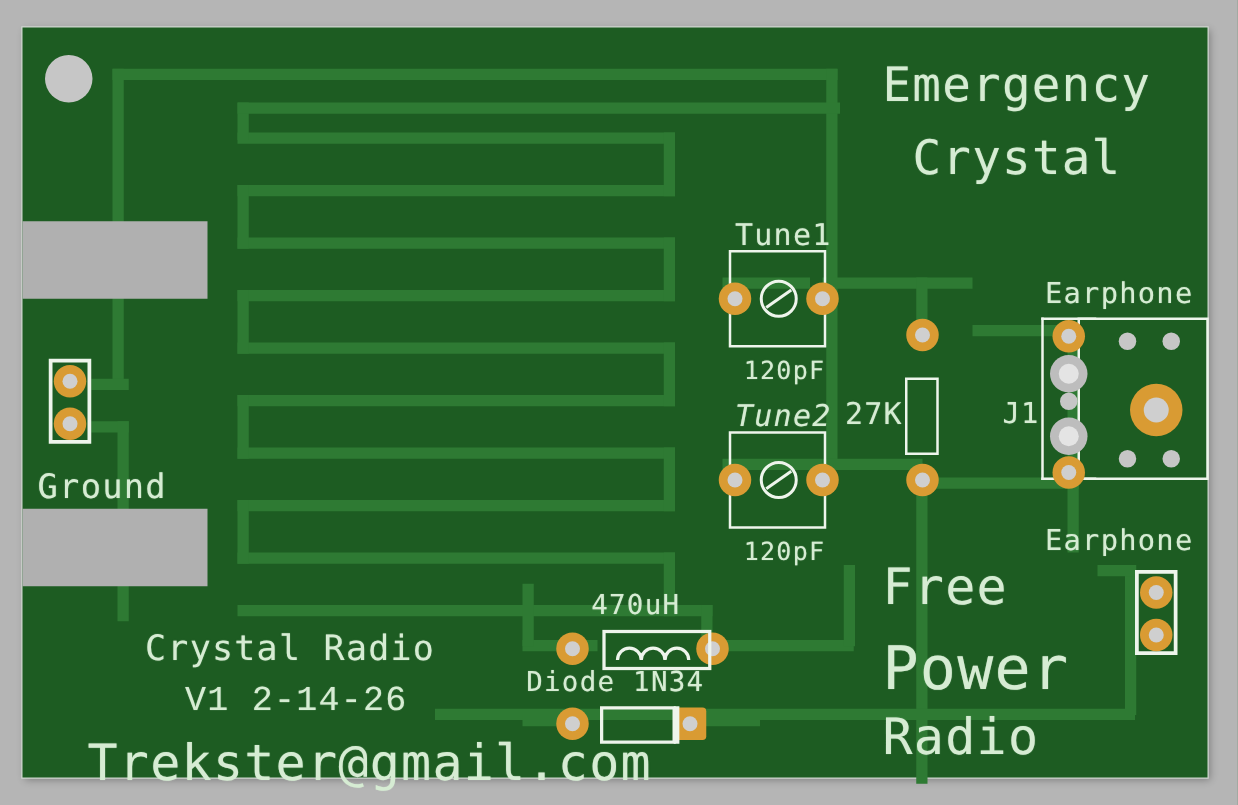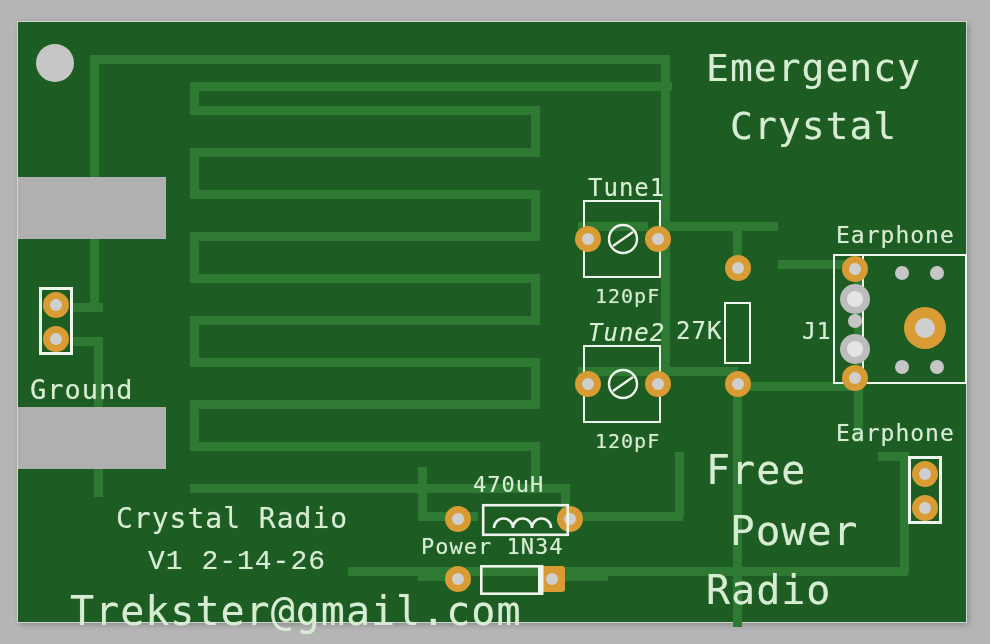--- a/index.html
+++ b/index.html
@@ -192,35 +192,35 @@
     <div class="silk" style="left:455px;top:450px;font-size:22px;">470uH</div>
     <div class="pad r18" style="left:427px;top:484px;"></div>
     <div class="pad r18" style="left:539px;top:484px;"></div>
     <div style="position:absolute;left:464px;top:482px;">
       <svg width="87" height="32" viewBox="0 0 87 32">
         <rect x="1.2" y="1.2" width="84.6" height="29.6" fill="none" stroke="#eef5ec" stroke-width="2.6"></rect>
         <path d="M 12 24 A 9.5 9.5 0 0 1 31 24 A 9.5 9.5 0 0 1 50 24 A 9.5 9.5 0 0 1 69 24" fill="none" stroke="#eef5ec" stroke-width="2.6"></path>
       </svg>
     </div>
 
-    <div class="silk" style="left:403px;top:512px;font-size:22px;">Power 1N34</div>
+    <div class="silk" style="left:403px;top:512px;font-size:22px;">Diode 1N34</div>
     <div class="pad r18" style="left:427px;top:544px;"></div>
     <div class="pad r18 sq" style="left:521px;top:544px;"></div>
     <div style="position:absolute;left:462px;top:543px;">
       <svg width="68" height="30" viewBox="0 0 68 30">
         <rect x="1.3" y="1.3" width="58" height="27.4" fill="none" stroke="#eef5ec" stroke-width="2.6"></rect>
         <rect x="59" y="0" width="4.5" height="30" fill="#eef5ec"></rect>
       </svg>
     </div>
 
     <div class="silk" style="left:688px;top:24px;font-size:38px;">Emergency</div>
     <div class="silk" style="left:712px;top:82px;font-size:38px;">Crystal</div>
 
     <div class="silk" style="left:688px;top:425px;font-size:40px;">Free</div>
-    <div class="silk" style="left:688px;top:485px;font-size:41px;margin-left:24px;">Power</div>
+    <div class="silk" style="left:688px;top:485px;font-size:48px;">Power</div>
     <div class="silk" style="left:688px;top:545px;font-size:40px;">Radio</div>
 
     <div class="silk" style="left:98px;top:480px;font-size:28px;">Crystal Radio</div>
     <div class="silk" style="left:130px;top:524px;font-size:28px;font-family:Liberation Mono, monospace;">V1 2-14-26</div>
     <div class="silk" style="left:52px;top:566px;font-size:40px;">Trekster@gmail.com</div>
 
   </div>
 </div>
 
 </body></html>

